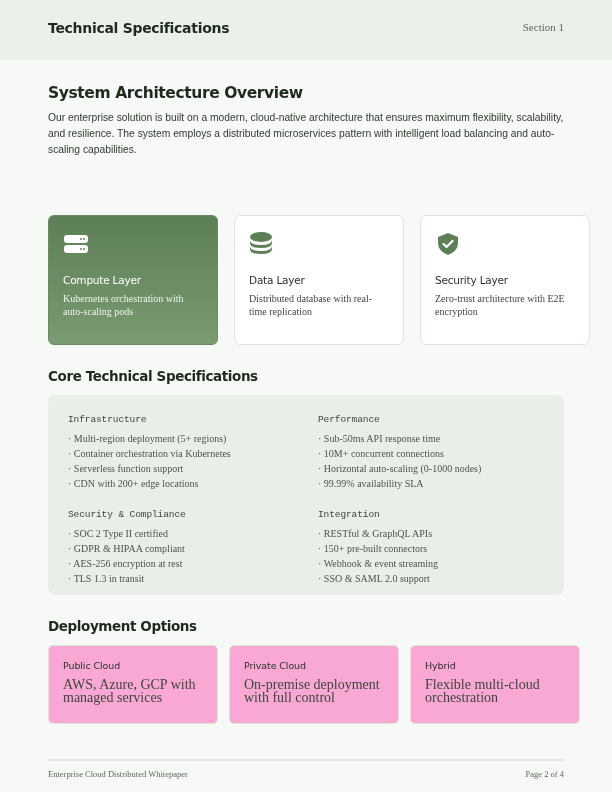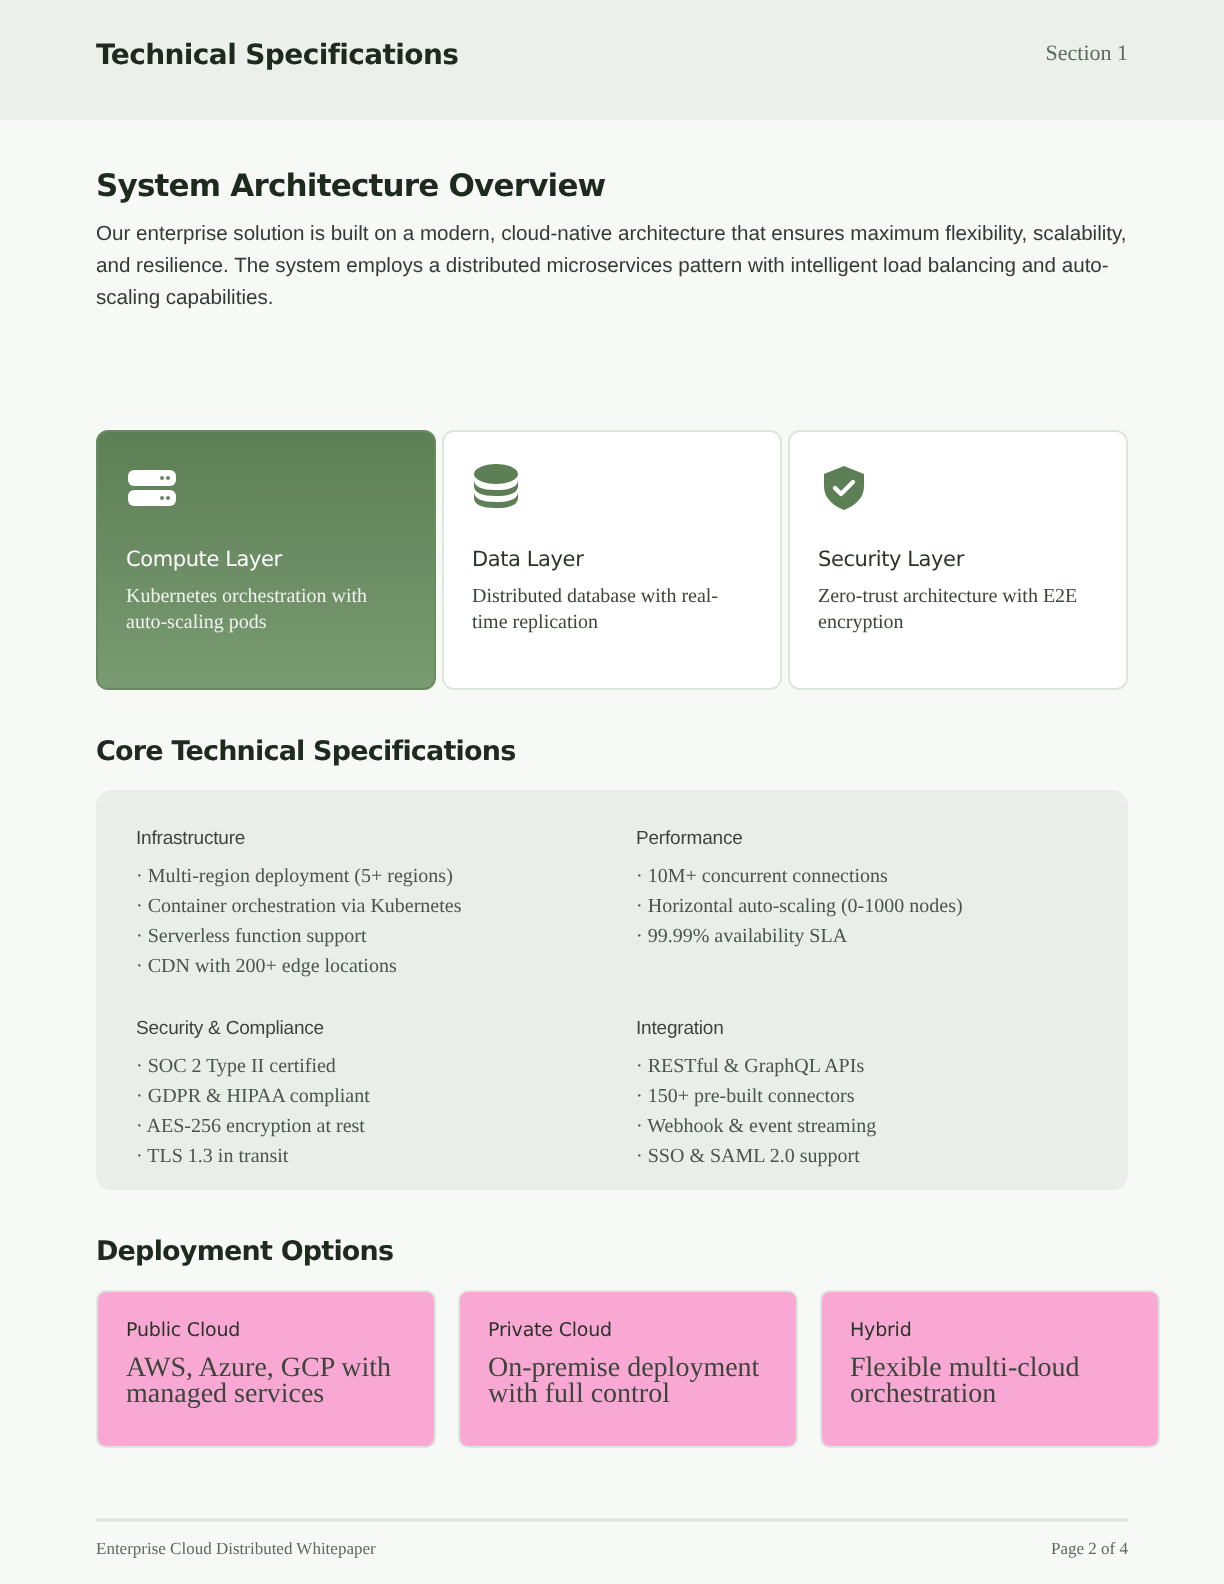--- a/index.html
+++ b/index.html
@@ -58,21 +58,21 @@
       line-height: 16px;
       color: #333a33;
     }
     .layer-cards {
       position: absolute;
       left: 48px;
       top: 215px;
       width: 516px;
       height: 130px;
       display: flex;
-      gap: 3px;
+      gap: 16px;
     }
     .layer-card {
       flex: 1;
       border: 1px solid #dde6dc;
       border-radius: 6px;
       background: #ffffff;
       position: relative;
       padding: 15px 14px;
     }
     .layer-card.highlight {
@@ -110,21 +110,21 @@
       width: 516px;
       height: 200px;
       background: #e9efe8;
       border-radius: 8px;
     }
     .spec-group {
       position: absolute;
       width: 240px;
     }
     .spec-group-title {
-      font-family: Liberation Sans, sans-serif;
+      font-family: Liberation Mono, monospace;
       font-size: 9.5px;
       color: #3b453b;
       margin-bottom: 6px;
       letter-spacing: -0.1px;
     }
     .spec-item {
       font-family: "Liberation Serif", serif;
       font-size: 10px;
       line-height: 15px;
       color: #4a554a;
@@ -241,20 +241,21 @@
 <div class="specs-panel">
   <div class="spec-group g0">
     <div class="spec-group-title">Infrastructure</div>
     <div class="spec-item">Multi-region deployment (5+ regions)</div>
     <div class="spec-item">Container orchestration via Kubernetes</div>
     <div class="spec-item">Serverless function support</div>
     <div class="spec-item">CDN with 200+ edge locations</div>
   </div>
   <div class="spec-group g1">
     <div class="spec-group-title">Performance</div>
+    <div class="spec-item">Sub-50ms API response time</div>
     <div class="spec-item">10M+ concurrent connections</div>
     <div class="spec-item">Horizontal auto-scaling (0-1000 nodes)</div>
     <div class="spec-item">99.99% availability SLA</div>
   </div>
   <div class="spec-group g2">
     <div class="spec-group-title">Security &amp; Compliance</div>
     <div class="spec-item">SOC 2 Type II certified</div>
     <div class="spec-item">GDPR &amp; HIPAA compliant</div>
     <div class="spec-item">AES-256 encryption at rest</div>
     <div class="spec-item">TLS 1.3 in transit</div>

